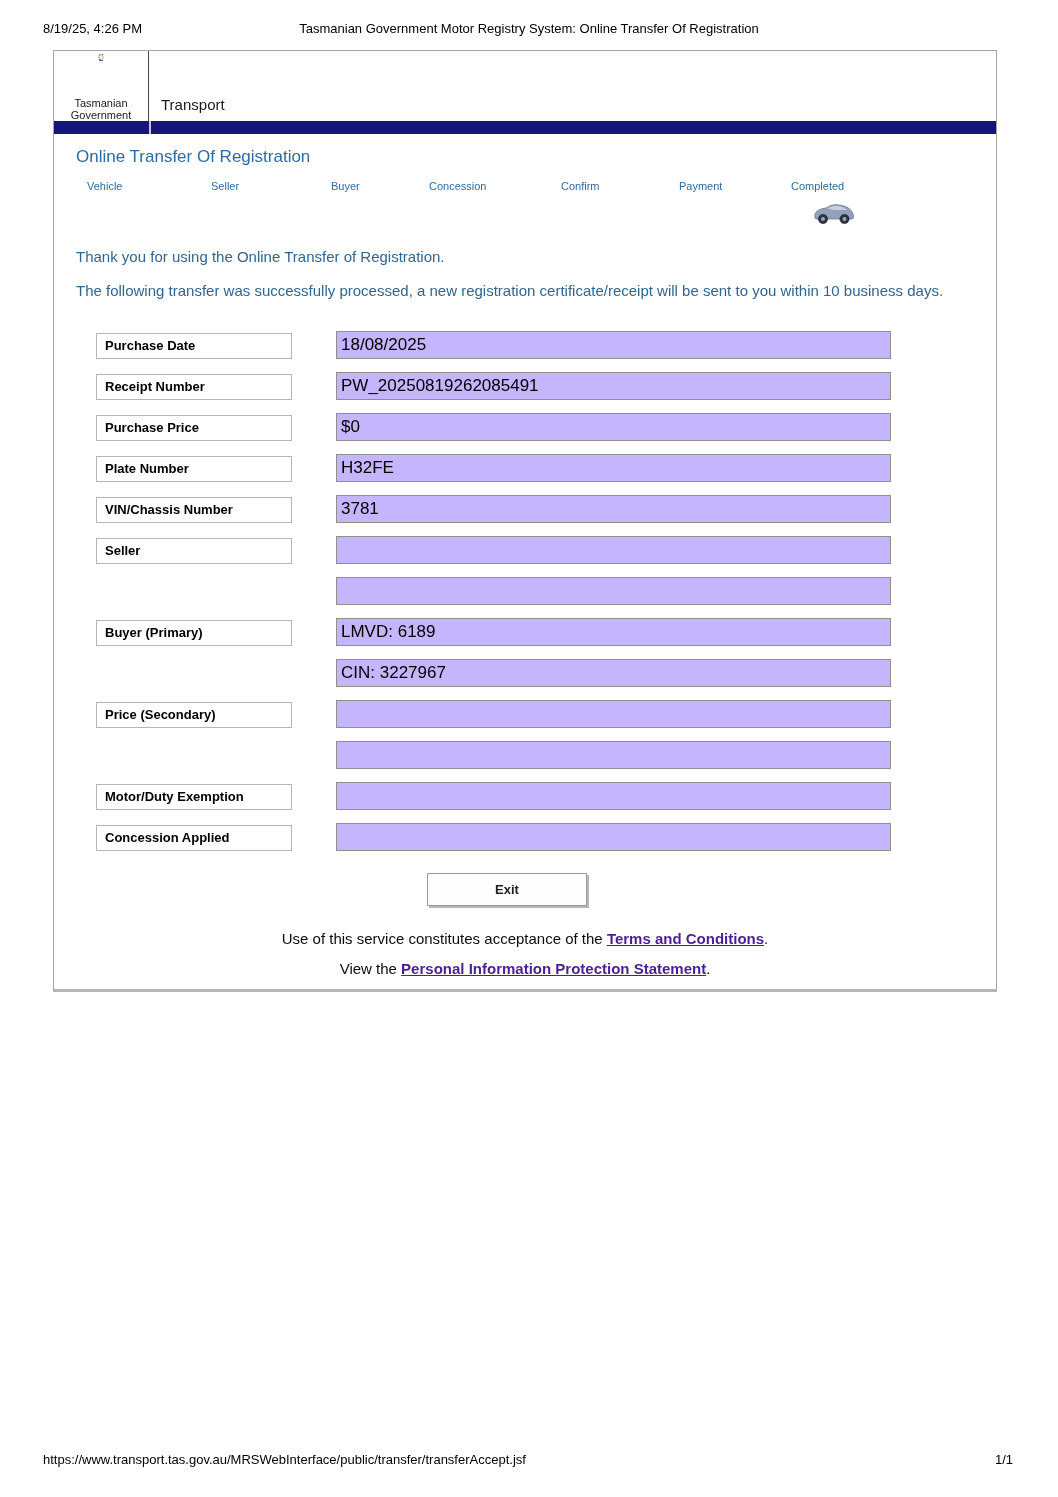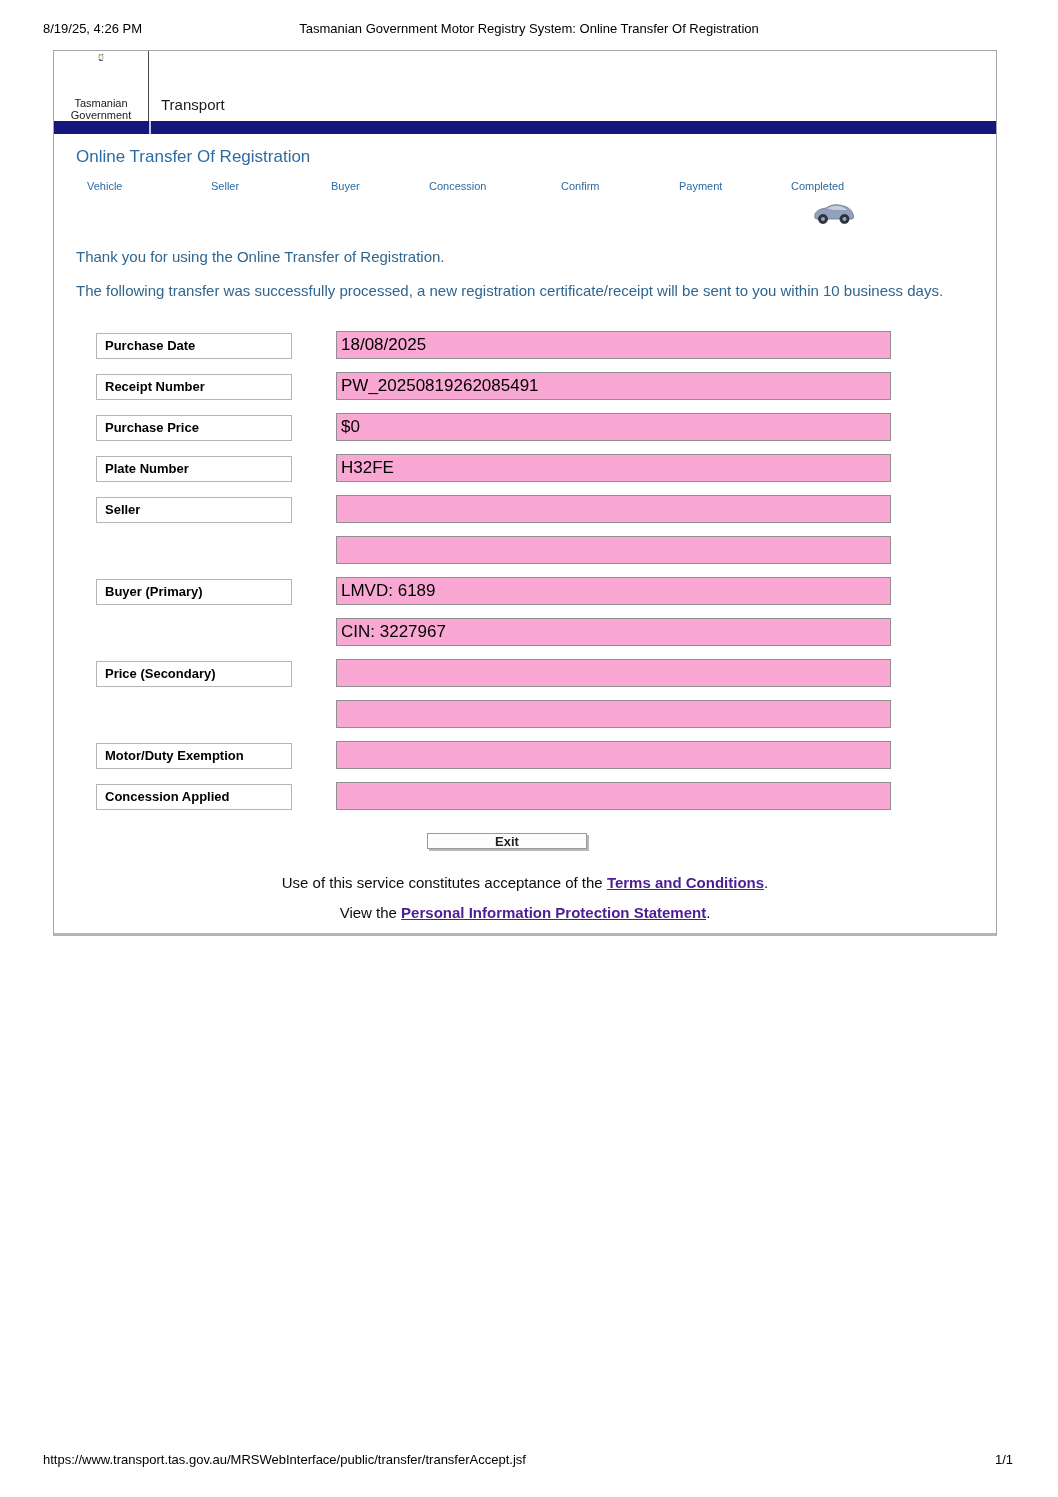--- a/index.html
+++ b/index.html
@@ -53,28 +53,28 @@
   .form-row { display: flex; align-items: flex-end; margin-bottom: 13px; height: 28px; }
   .label-box {
     width: 196px; height: 26px; margin-top: 1px;
     border: 1px solid #b5b5b5; background: #fff;
     font-size: 13px; font-weight: bold; line-height: 24px; padding-left: 8px;
     overflow: hidden; white-space: nowrap;
   }
   .label-box.empty { border: none; }
   .value-box {
     margin-left: 44px; width: 555px; height: 28px;
-    border: 1px solid #8f8f8f; background: #f9a8d4;
+    border: 1px solid #8f8f8f; background: #c4b5fd;
     font-size: 17px; line-height: 26px; padding-left: 4px;
     overflow: hidden; white-space: nowrap; color: #000;
   }
 
   .exit-row { margin-top: 22px; padding-left: 351px; }
   .exit-button {
-    width: 160px; height: 16px; background: #fdfdfd;
+    width: 160px; height: 33px; background: #fdfdfd;
     border: 1px solid #9a9a9a; box-shadow: 2px 2px 0 #b8b8b8;
     font-family: "Liberation Sans", sans-serif; font-size: 13px; font-weight: bold; color: #222;
     cursor: pointer;
   }
 
   .legal { text-align: center; font-size: 15px; color: #0d0d0d; }
   .legal-1 { margin-top: 24px; }
   .legal-2 { margin-top: 13px; }
   .legal a { color: #4c1d95; font-weight: bold; text-decoration: underline; cursor: pointer; }
 </style>
@@ -161,20 +161,24 @@
       <div class="form-row">
         <div class="label-box">Purchase Price</div>
         <div class="value-box">$0</div>
       </div>
 
       <div class="form-row">
         <div class="label-box">Plate Number</div>
         <div class="value-box">H32FE</div>
       </div>
 
+      <div class="form-row">
+        <div class="label-box">VIN/Chassis Number</div>
+        <div class="value-box">3781</div>
+      </div>
 
       <div class="form-row">
         <div class="label-box">Seller</div>
         <div class="value-box"></div>
       </div>
 
       <div class="form-row">
         <div class="label-box empty"></div>
         <div class="value-box"></div>
       </div>

